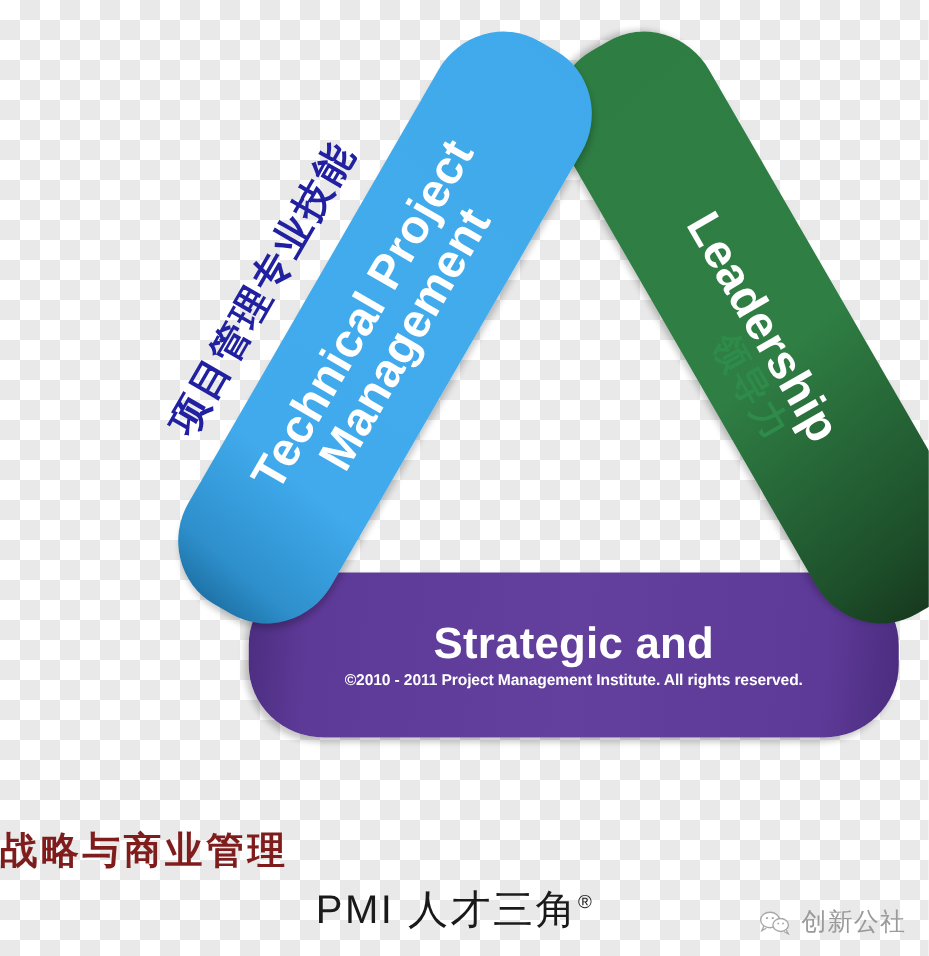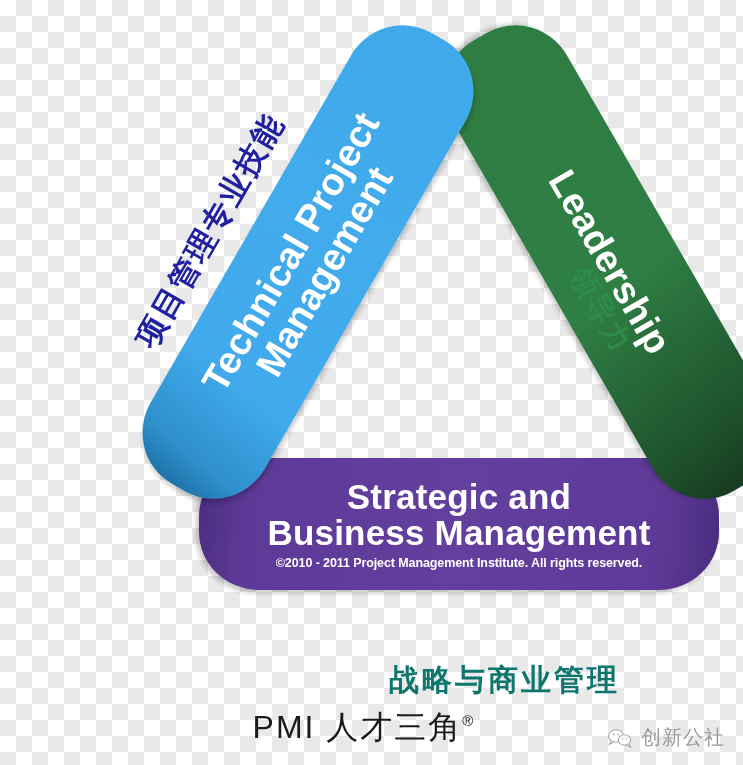--- a/index.html
+++ b/index.html
@@ -161,22 +161,22 @@
     z-index: 6;
     white-space: nowrap;
   }
 
   
   #caption-strategic {
     position: absolute;
     left: 0;
     top: 660px;
     width: 620px;
-    text-align: right;
-    color: #0f766e;
+    text-align: left;
+    color: #7f1d1d;
     font-size: 30px;
     font-weight: bold;
     letter-spacing: 3px;
     z-index: 6;
   }
 
   #caption-pmi {
     position: absolute;
     left: 0;
     top: 706px;
@@ -215,21 +215,20 @@
 
 <div id="checker"></div>
 
 <div id="art">
 
   <div id="triangle-stage">
 
     <div class="arm" id="arm-strategic">
       <div class="arm-label">
         <div class="purple-line1">Strategic and</div>
-        <div class="purple-line2">Business Management</div>
         <div class="purple-copyright">©2010 - 2011 Project Management Institute. All rights reserved.</div>
       </div>
     </div>
 
     <div class="arm" id="arm-leadership">
       <div class="arm-label">Leadership</div>
     </div>
 
     <div class="arm" id="arm-technical">
       <div class="arm-label">Technical Project Management</div>

